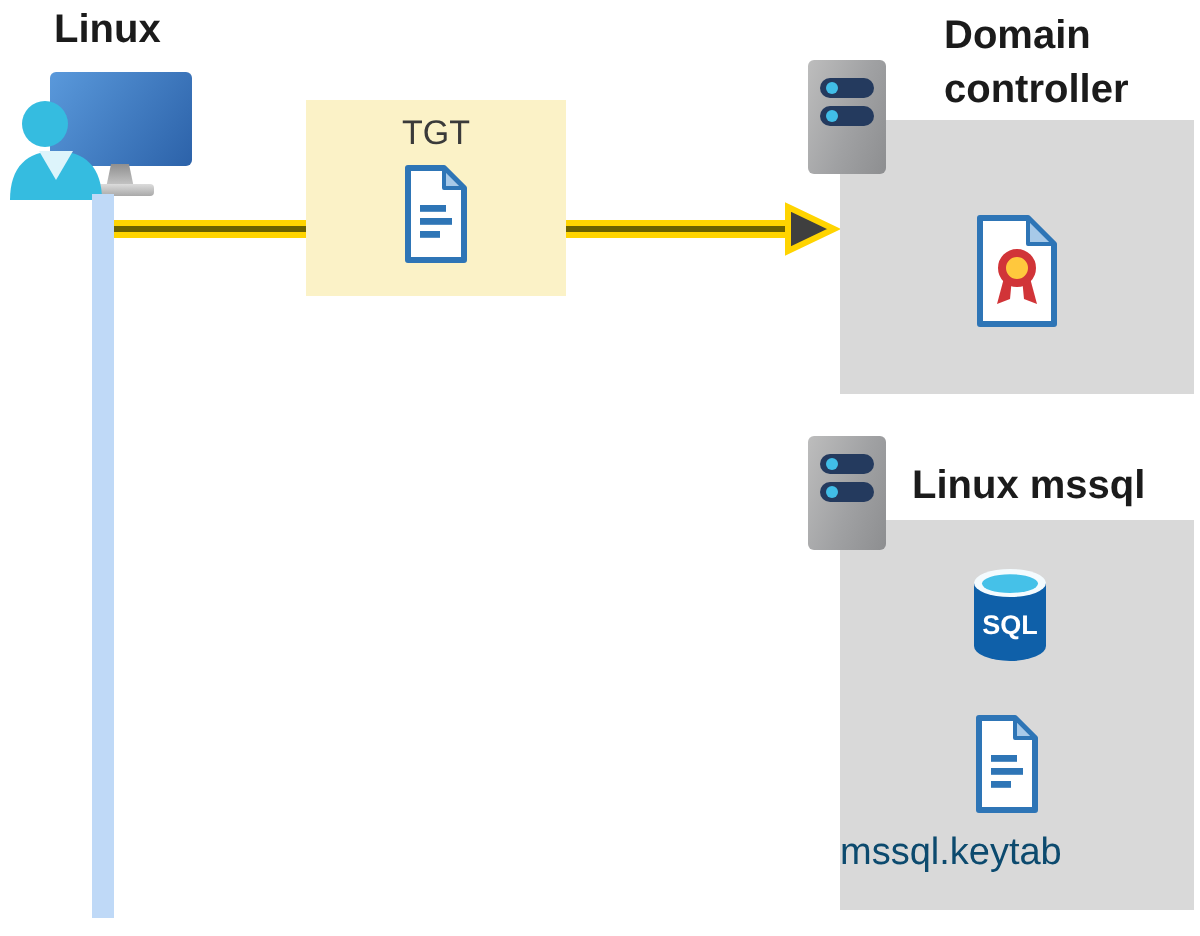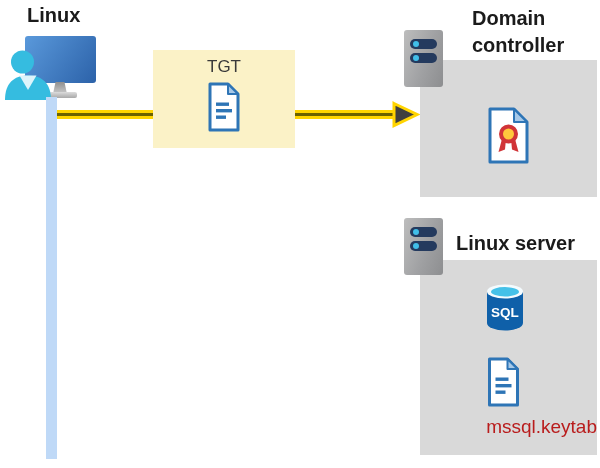--- a/index.html
+++ b/index.html
@@ -35,21 +35,21 @@
   .arrow-line {
     left:57px; top:110px; width:338px; height:9px;
     background:linear-gradient(180deg,
       var(--arrow-yellow,#FFD400) 0 34%,
       var(--arrow-core,#6B6100) 34% 66%,
       var(--arrow-yellow,#FFD400) 66% 100%);
   }
   .arrow-head { left:392px; top:100px; width:28px; height:29px; }
   
   .ticket-box {
-    left:153px; top:50px; width:142px; height:98px;
+    left:153px; top:50px; width:130px; height:98px;
     background:var(--ticket-box-yellow,#FBF2C7);
     display:flex; justify-content:center; gap:18px; padding-top:7px;
     box-sizing:border-box;
   }
   .ticket-col { display:flex; flex-direction:column; align-items:center; width:44px; }
   .ticket-label { font-size:17px; color:#3a3a3a; margin-bottom:5px; }
   .doc-icon { width:34px; height:50px; }
   
   .panel { background:var(--panel-gray,#D9D9D9); }
   .panel-dc { left:420px; top:60px; width:177px; height:137px; }
@@ -72,22 +72,22 @@
   .slot-1 { top:9px; } .slot-2 { top:23px; }
   
   .dc-heading { left:472px; top:5px; width:130px; }
   .linux-heading { left:456px; top:230px; width:140px; }
   .client-heading { left:27px; top:2px; }
   
   .cert-icon { left:487px; top:107px; width:43px; height:57px; }
   .sql-icon { left:485px; top:283px; width:40px; height:48px; }
   .keytab-icon { left:486px; top:357px; width:35px; height:50px; }
   .keytab-label {
-    left:420px; top:416px; width:177px; text-align:right;
-    font-size:19px; color:#b91c1c;
+    left:420px; top:416px; width:177px; text-align:left;
+    font-size:19px; color:#0c4a6e;
   }
 </style>
 </head>
 <body>
 
 <div class="canvas">
 
   <div class="abs heading client-heading">Linux</div>
   <div class="abs monitor"></div>
   <div class="abs stand-neck"></div>
@@ -130,21 +130,21 @@
     <polygon points="15,32 11.5,45 18,42.5 19,32" fill="#D13438"></polygon>
     <polygon points="24,32 25,42.5 31.5,45 28,32" fill="#D13438"></polygon>
     <circle cx="21.5" cy="27" r="7.5" fill="#FFC83D" stroke="#D13438" stroke-width="4"></circle>
   </svg>
 
   <div class="abs panel panel-linux"></div>
   <div class="abs server-icon server-linux">
     <div class="server-slot slot-1"></div>
     <div class="server-slot slot-2"></div>
   </div>
-  <div class="abs heading linux-heading">Linux server</div>
+  <div class="abs heading linux-heading">Linux mssql</div>
   <svg class="abs sql-icon" viewBox="0 0 40 48">
     <path d="M2 8.5 V40 A18 7.5 0 0 0 38 40 V8.5 Z" fill="#0F60A9"></path>
     <ellipse cx="20" cy="8.5" rx="18" ry="7" fill="#F4FBFE"></ellipse>
     <ellipse cx="20" cy="8.8" rx="14" ry="4.7" fill="#45C1E8"></ellipse>
     <text x="20" y="34" text-anchor="middle" font-family="Liberation Sans, sans-serif" font-weight="bold" font-size="13.5" fill="#fff">SQL</text>
   </svg>
   <svg class="abs keytab-icon" viewBox="0 0 34 50">
     <path d="M3 2 H21 L31 12 V48 H3 Z" fill="#fff" stroke="#2E75B6" stroke-width="3" stroke-linejoin="round"></path>
     <path d="M21 2 L21 12 L31 12 Z" fill="#A7C9E8" stroke="#2E75B6" stroke-width="2" stroke-linejoin="round"></path>
     <rect x="9" y="20.5" width="13" height="3.4" fill="#2E75B6"></rect>

